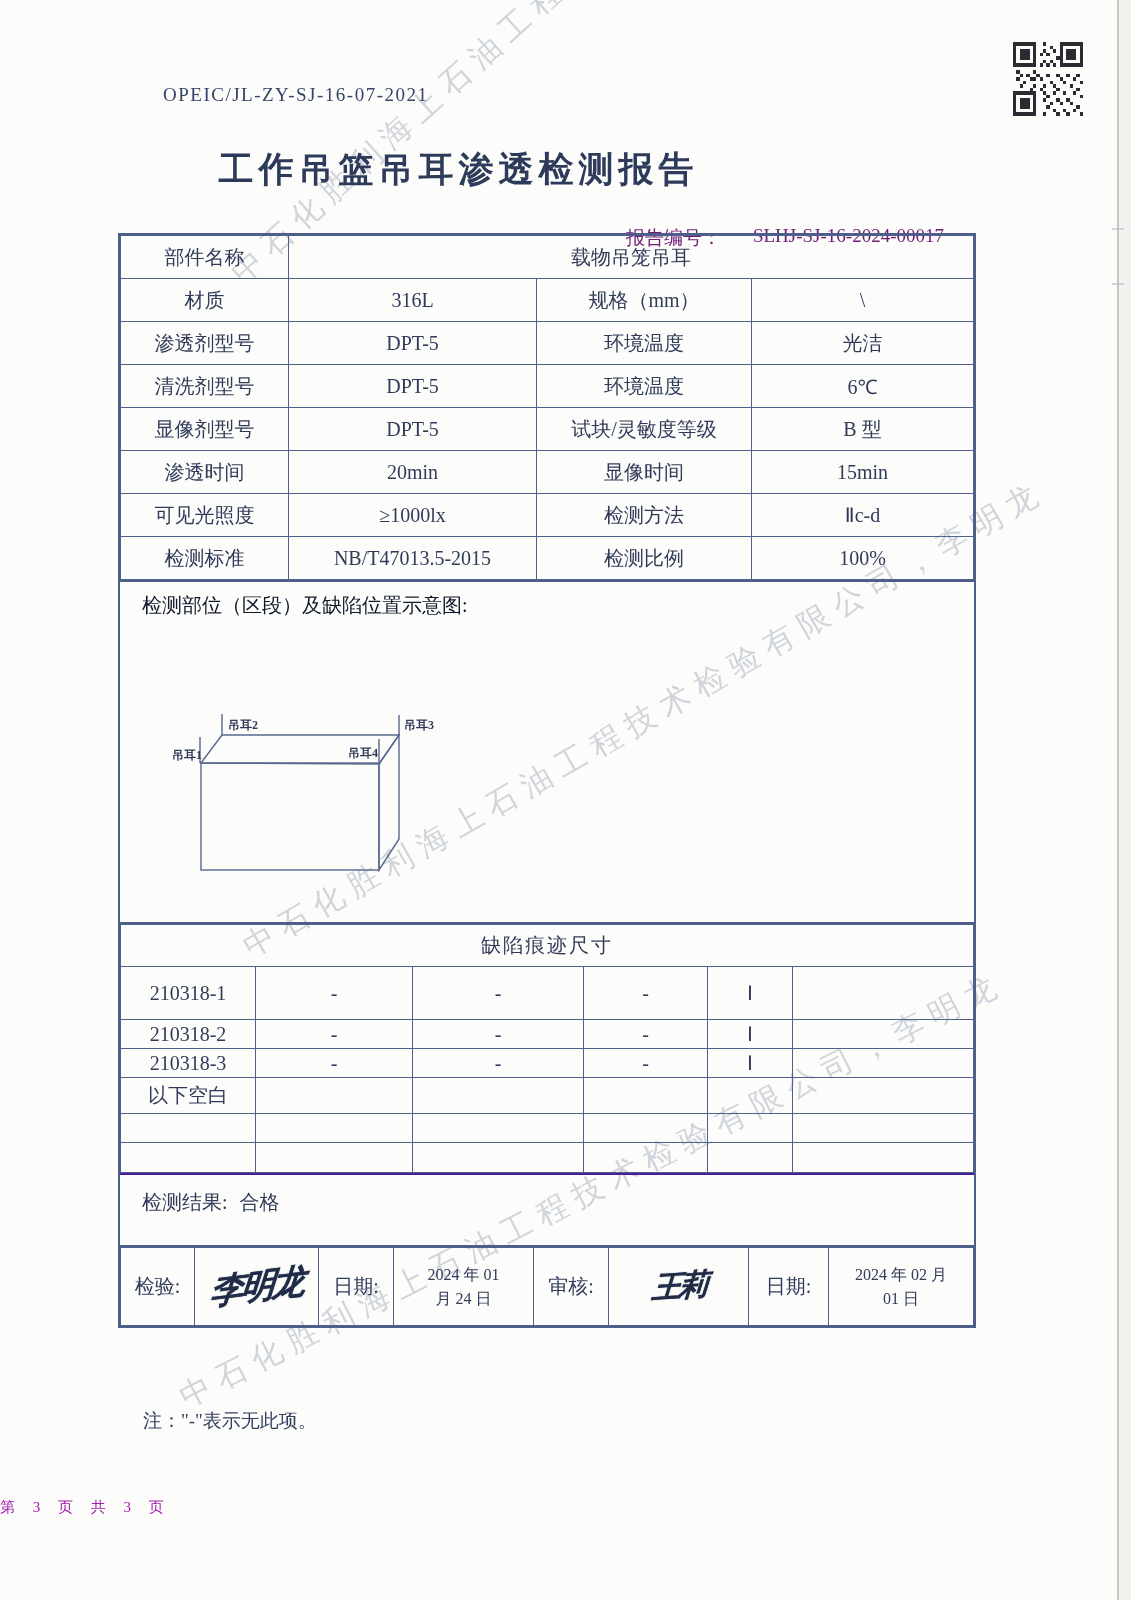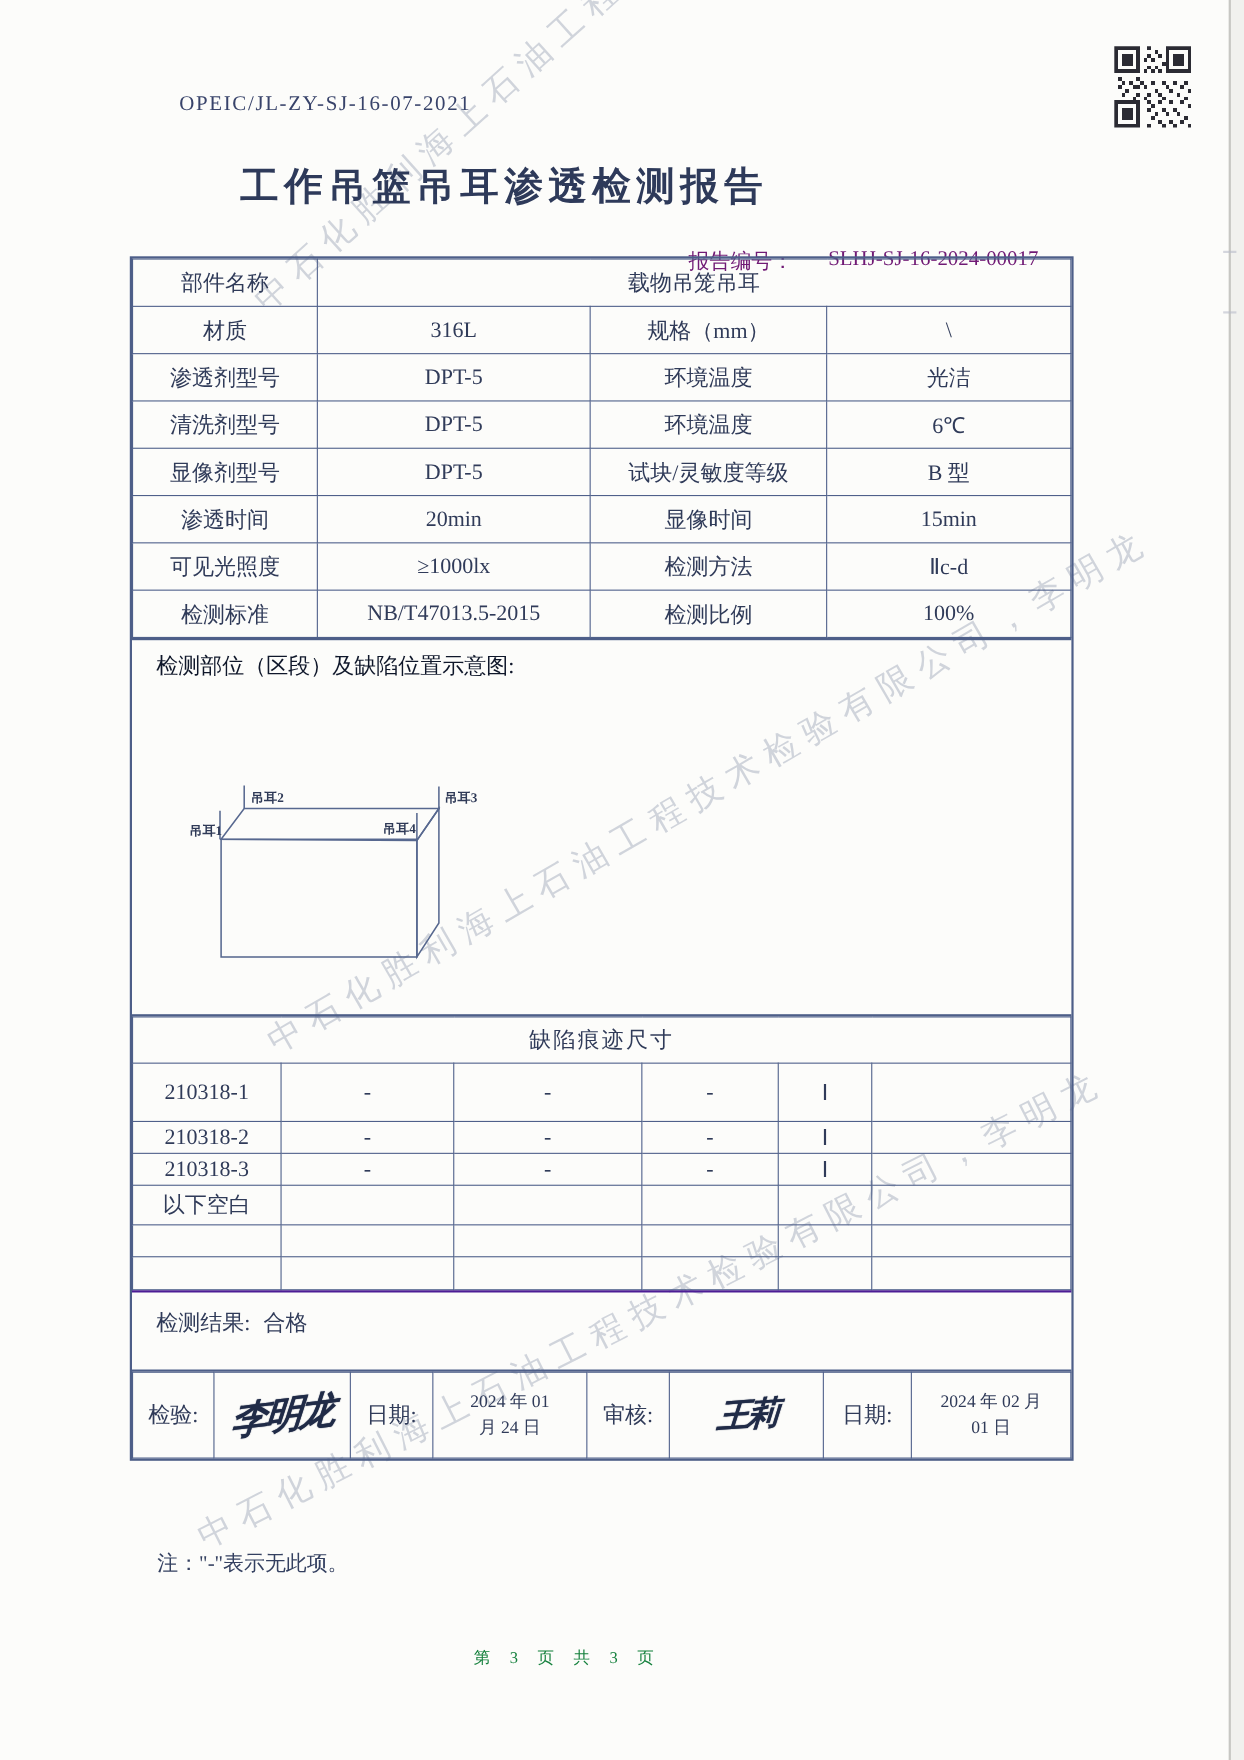--- a/index.html
+++ b/index.html
@@ -51,22 +51,22 @@
   .result-line .gap { display:inline-block; width:12px; }
 
   .sign-table { border-top:2px solid #4d5e88; display:block; }
   .sig { display:inline-block; font-size:34px; font-weight:700; font-style:italic;
     color:#202b47; transform:rotate(-7deg) skewX(-12deg); letter-spacing:-3px;
     text-shadow:0 0 1px #202b47; }
   .sig.small { font-size:30px; transform:rotate(-4deg) skewX(-8deg); }
   .date-cell div { font-size:16px; line-height:1.45; }
 
   .note { position:absolute; left:143px; top:1408px; z-index:1; font-size:19px; color:#344060; }
-  .footer { position:absolute; left:0; top:1498px; width:1032px; z-index:1; text-align:center;
-    font-size:15px; letter-spacing:7px; color:#15803d; }
+  .footer { position:absolute; left:0; top:1498px; width:1032px; z-index:1; 
+    font-size:15px; letter-spacing:7px; color:#a21caf; }
 </style>
 </head>
 <body>
 
 <div class="sheet">
 
   <div class="watermark wm1">中石化胜利海上石油工程技术检验有限公司，李明龙</div>
   <div class="watermark wm2">中石化胜利海上石油工程技术检验有限公司，李明龙</div>
   <div class="watermark wm3">中石化胜利海上石油工程技术检验有限公司，李明龙</div>
 

